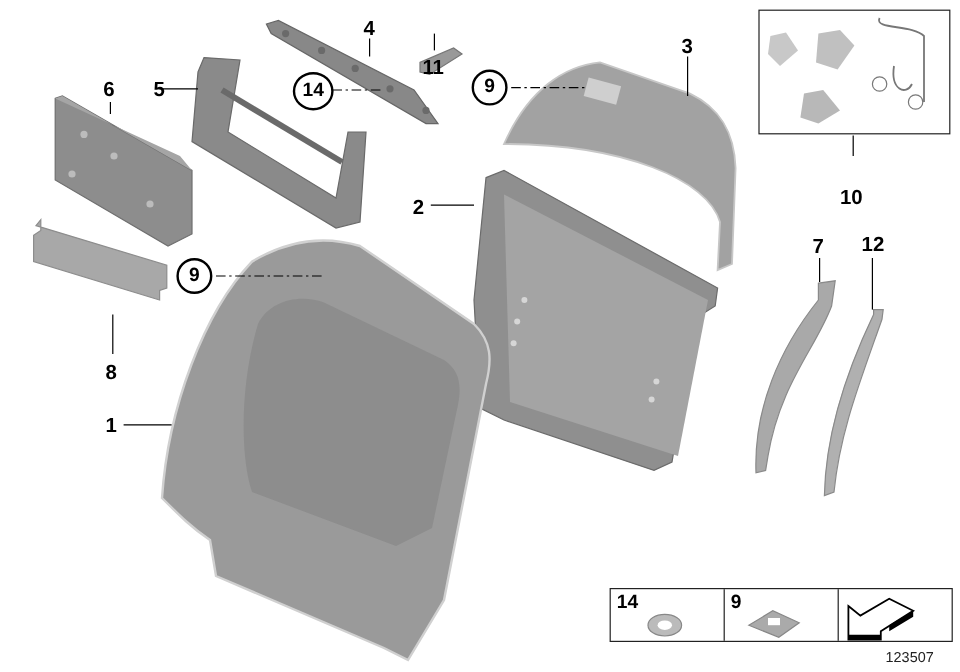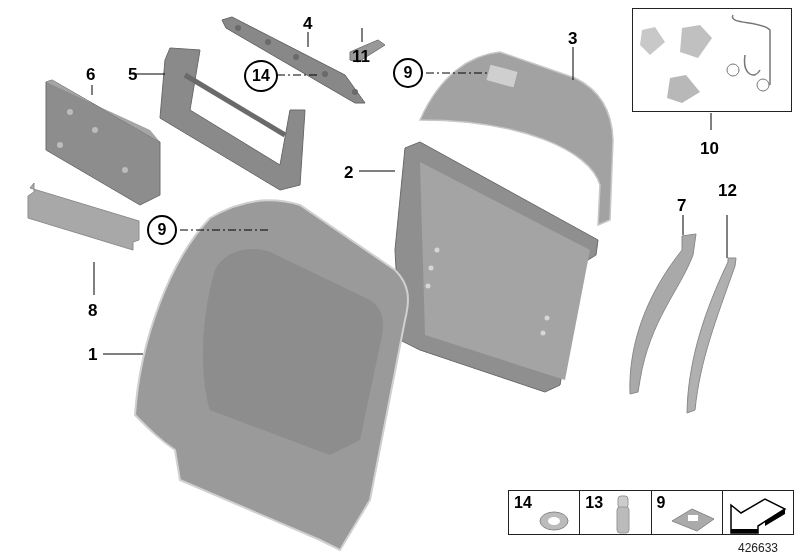--- a/index.html
+++ b/index.html
@@ -119,55 +119,48 @@
   <span class="callout-label" style="left:128px;top:66px;">5</span>
   <span class="callout-label" style="left:86px;top:66px;">6</span>
   <span class="callout-label" style="left:677px;top:197px;">7</span>
   <span class="callout-label" style="left:88px;top:302px;">8</span>
   <div class="circle-label" style="left:147px;top:215px;">
       <span>9</span>
     </div>
   <div class="circle-label" style="left:393px;top:58px;">
       <span>9</span>
     </div>
-  <span class="callout-label" style="left:700px;top:140px;">10</span>
+  <span class="callout-label" style="left:700px;top:156px;">10</span>
   <span class="callout-label" style="left:352px;top:12px;margin-top:36px;">11</span>
-  <span class="callout-label" style="left:718px;top:182px;">12</span>
+  <span class="callout-label" style="left:718px;top:195px;">12</span>
   <div class="circle-label" style="left:244px;top:60px;width:34px;height:32px;">
       <span>14</span>
     </div>
 
   
   <div class="inset-box"></div>
 
   
   <div class="legend">
     <div class="legend-cell">
       <span class="legend-num">14</span>
       <svg width="70" height="45" style="position:absolute;left:0;top:0">
         <ellipse cx="45" cy="30" rx="14" ry="9" fill="#bbb" stroke="#888"></ellipse>
         <ellipse cx="45" cy="30" rx="6" ry="4" fill="#fff"></ellipse>
       </svg>
     </div>
     <div class="legend-cell">
-      <span class="legend-num">13</span>
-      <svg width="70" height="45" style="position:absolute;left:0;top:0">
-        <rect x="38" y="5" width="10" height="12" rx="3" fill="#ccc" stroke="#999"></rect>
-        <rect x="37" y="16" width="12" height="26" rx="3" fill="#bbb" stroke="#999"></rect>
-      </svg>
-    </div>
-    <div class="legend-cell">
       <span class="legend-num">9</span>
       <svg width="70" height="45" style="position:absolute;left:0;top:0">
         <path d="M20,30 L40,18 L62,28 L45,40 Z" fill="#aaa" stroke="#888"></path>
         <rect x="36" y="24" width="10" height="6" fill="#fff"></rect>
       </svg>
     </div>
     <div class="legend-cell">
       <svg width="70" height="45" style="position:absolute;left:0;top:0">
         <path d="M8,14 L18,22 L42,8 L62,18 L35,35 L35,42 L8,42 Z" fill="#fff" stroke="#000" stroke-width="1.5"></path>
         <path d="M8,38 L35,38 L35,42 L8,42 Z M42,30 L62,18 L62,23 L42,35 Z" fill="#000"></path>
       </svg>
     </div>
   </div>
 
-  <span class="ref-number">426633</span>
+  <span class="ref-number">123507</span>
 </div>
 
 </body></html>

